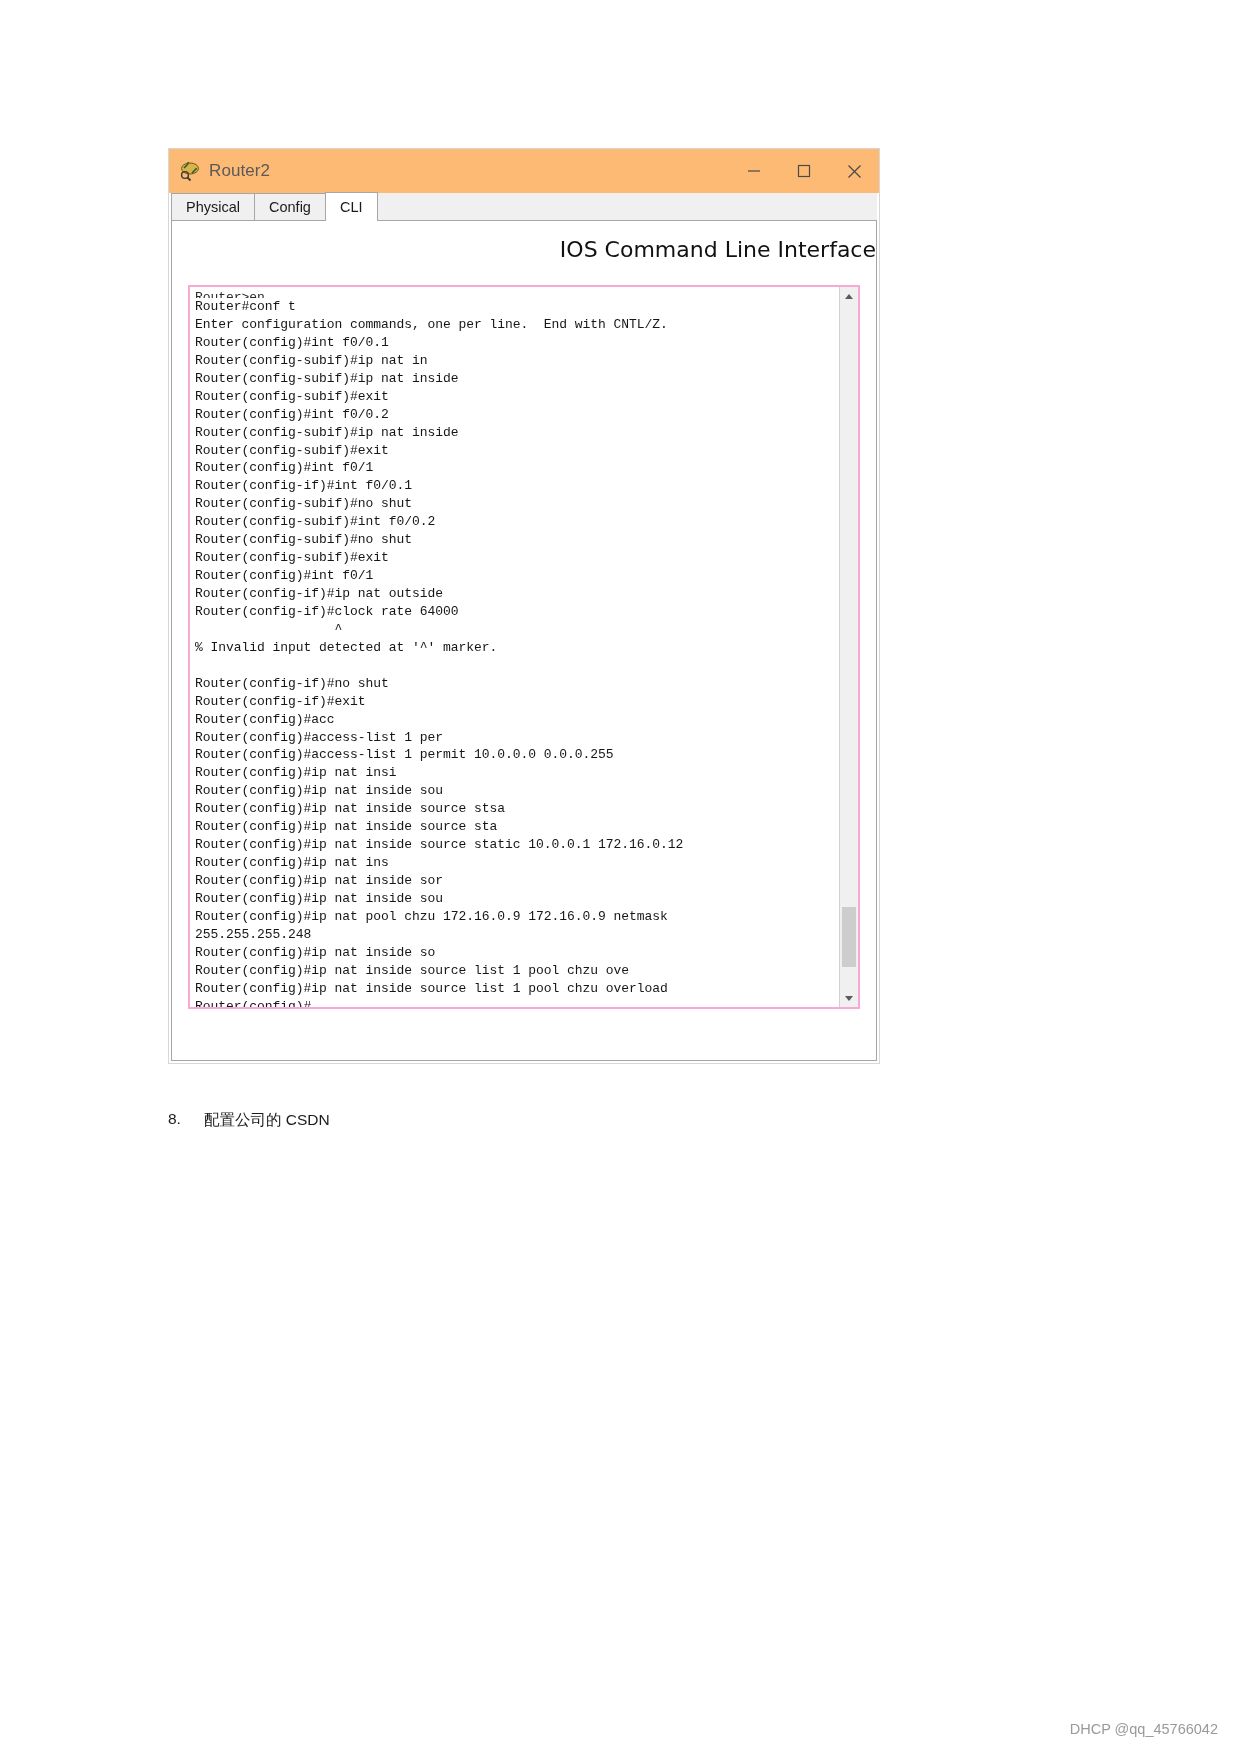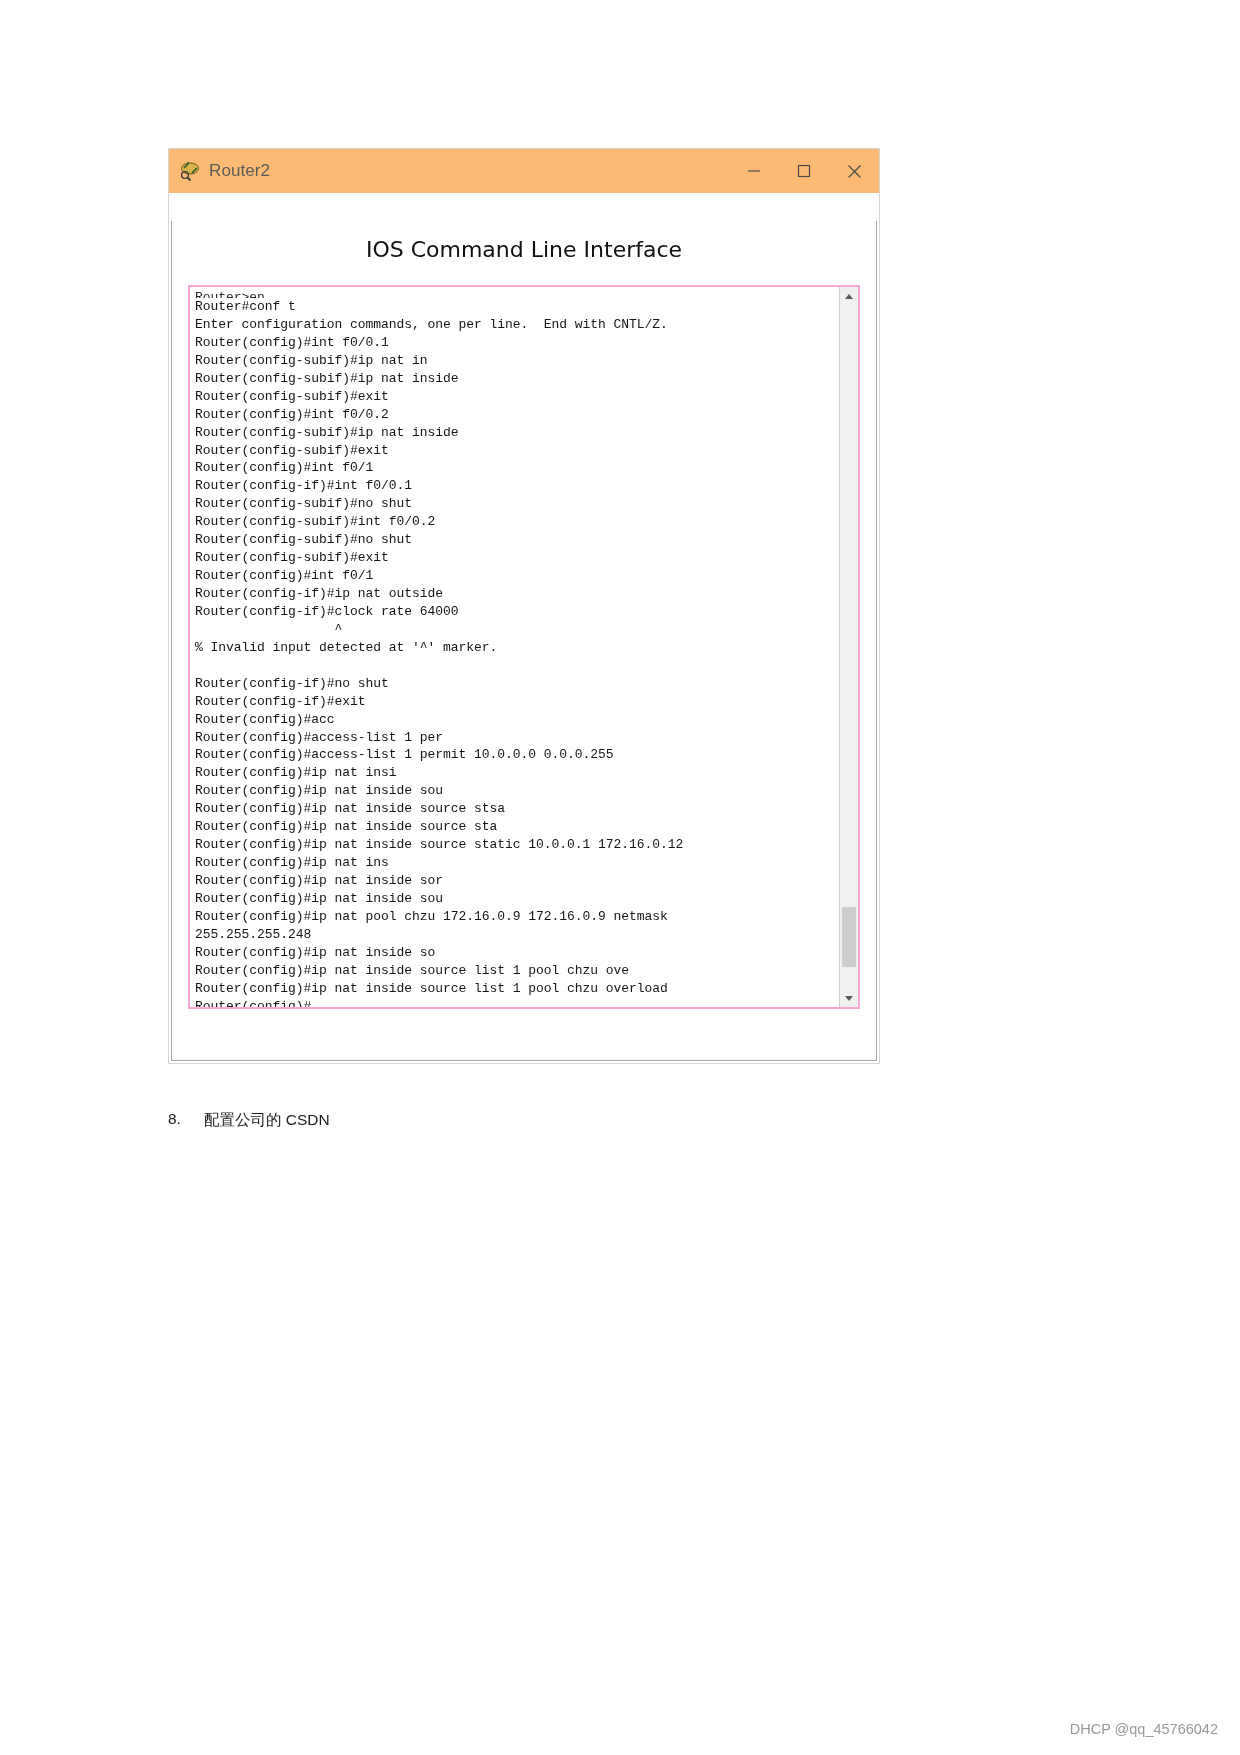--- a/index.html
+++ b/index.html
@@ -80,21 +80,21 @@
   
   .panel{
     position:absolute;
     left:2px;right:2px;top:72px;bottom:2px;
     border:1px solid #a6a6a6;
     border-top:none;
     background:#ffffff;
     box-sizing:border-box;
   }
   .panel-title{
-    text-align:center;
+    text-align:right;
     font-size:22px;
     color:#111111;
     font-family:"DejaVu Sans",sans-serif;
     padding:16px 0 8px 0;
     letter-spacing:0px;
   }
 
   
   .term-wrap{
     position:absolute;
@@ -220,20 +220,25 @@
       </div>
       <div class="win-btn">
         <svg width="15" height="15" viewBox="0 0 15 15">
             <line x1="1.5" y1="1.5" x2="13.5" y2="13.5" stroke="#4a4a4a" stroke-width="1.2"></line>
             <line x1="13.5" y1="1.5" x2="1.5" y2="13.5" stroke="#4a4a4a" stroke-width="1.2"></line>
           </svg>
       </div>
     </div>
   </div>
 
+  <div class="tabstrip">
+    <div class="tab">Physical</div>
+    <div class="tab">Config</div>
+    <div class="tab active">CLI</div>
+  </div>
 
   <div class="panel">
 
     <div class="panel-title">IOS Command Line Interface</div>
 
     <div class="term-wrap">
       <div class="term-text" id="term-text"><div class="term-line clipped">Router&gt;en</div><div class="term-line">Router#conf t</div><div class="term-line">Enter configuration commands, one per line.  End with CNTL/Z.</div><div class="term-line">Router(config)#int f0/0.1</div><div class="term-line">Router(config-subif)#ip nat in</div><div class="term-line">Router(config-subif)#ip nat inside</div><div class="term-line">Router(config-subif)#exit</div><div class="term-line">Router(config)#int f0/0.2</div><div class="term-line">Router(config-subif)#ip nat inside</div><div class="term-line">Router(config-subif)#exit</div><div class="term-line">Router(config)#int f0/1</div><div class="term-line">Router(config-if)#int f0/0.1</div><div class="term-line">Router(config-subif)#no shut</div><div class="term-line">Router(config-subif)#int f0/0.2</div><div class="term-line">Router(config-subif)#no shut</div><div class="term-line">Router(config-subif)#exit</div><div class="term-line">Router(config)#int f0/1</div><div class="term-line">Router(config-if)#ip nat outside</div><div class="term-line">Router(config-if)#clock rate 64000</div><div class="term-line">                  ^</div><div class="term-line">% Invalid input detected at '^' marker.</div><div class="term-line">&nbsp;</div><div class="term-line">Router(config-if)#no shut</div><div class="term-line">Router(config-if)#exit</div><div class="term-line">Router(config)#acc</div><div class="term-line">Router(config)#access-list 1 per</div><div class="term-line">Router(config)#access-list 1 permit 10.0.0.0 0.0.0.255</div><div class="term-line">Router(config)#ip nat insi</div><div class="term-line">Router(config)#ip nat inside sou</div><div class="term-line">Router(config)#ip nat inside source stsa</div><div class="term-line">Router(config)#ip nat inside source sta</div><div class="term-line">Router(config)#ip nat inside source static 10.0.0.1 172.16.0.12</div><div class="term-line">Router(config)#ip nat ins</div><div class="term-line">Router(config)#ip nat inside sor</div><div class="term-line">Router(config)#ip nat inside sou</div><div class="term-line">Router(config)#ip nat pool chzu 172.16.0.9 172.16.0.9 netmask</div><div class="term-line">255.255.255.248</div><div class="term-line">Router(config)#ip nat inside so</div><div class="term-line">Router(config)#ip nat inside source list 1 pool chzu ove</div><div class="term-line">Router(config)#ip nat inside source list 1 pool chzu overload</div><div class="term-line">Router(config)#</div></div>
 
       <div class="term-scroll">
         <div class="sb-btn up">

